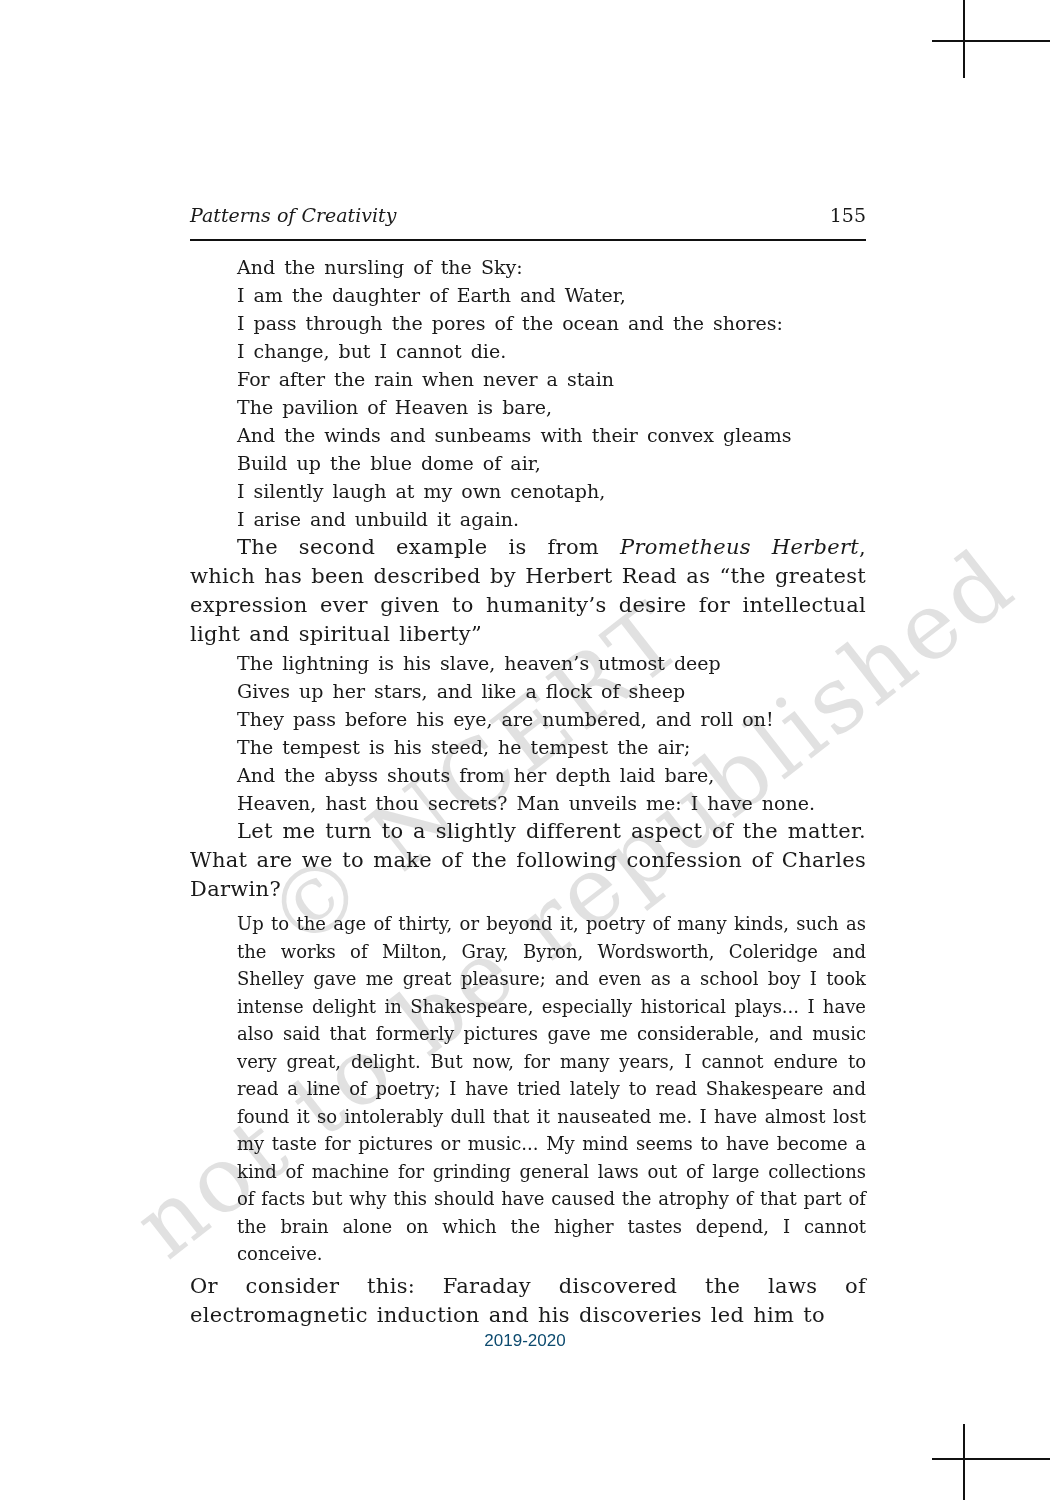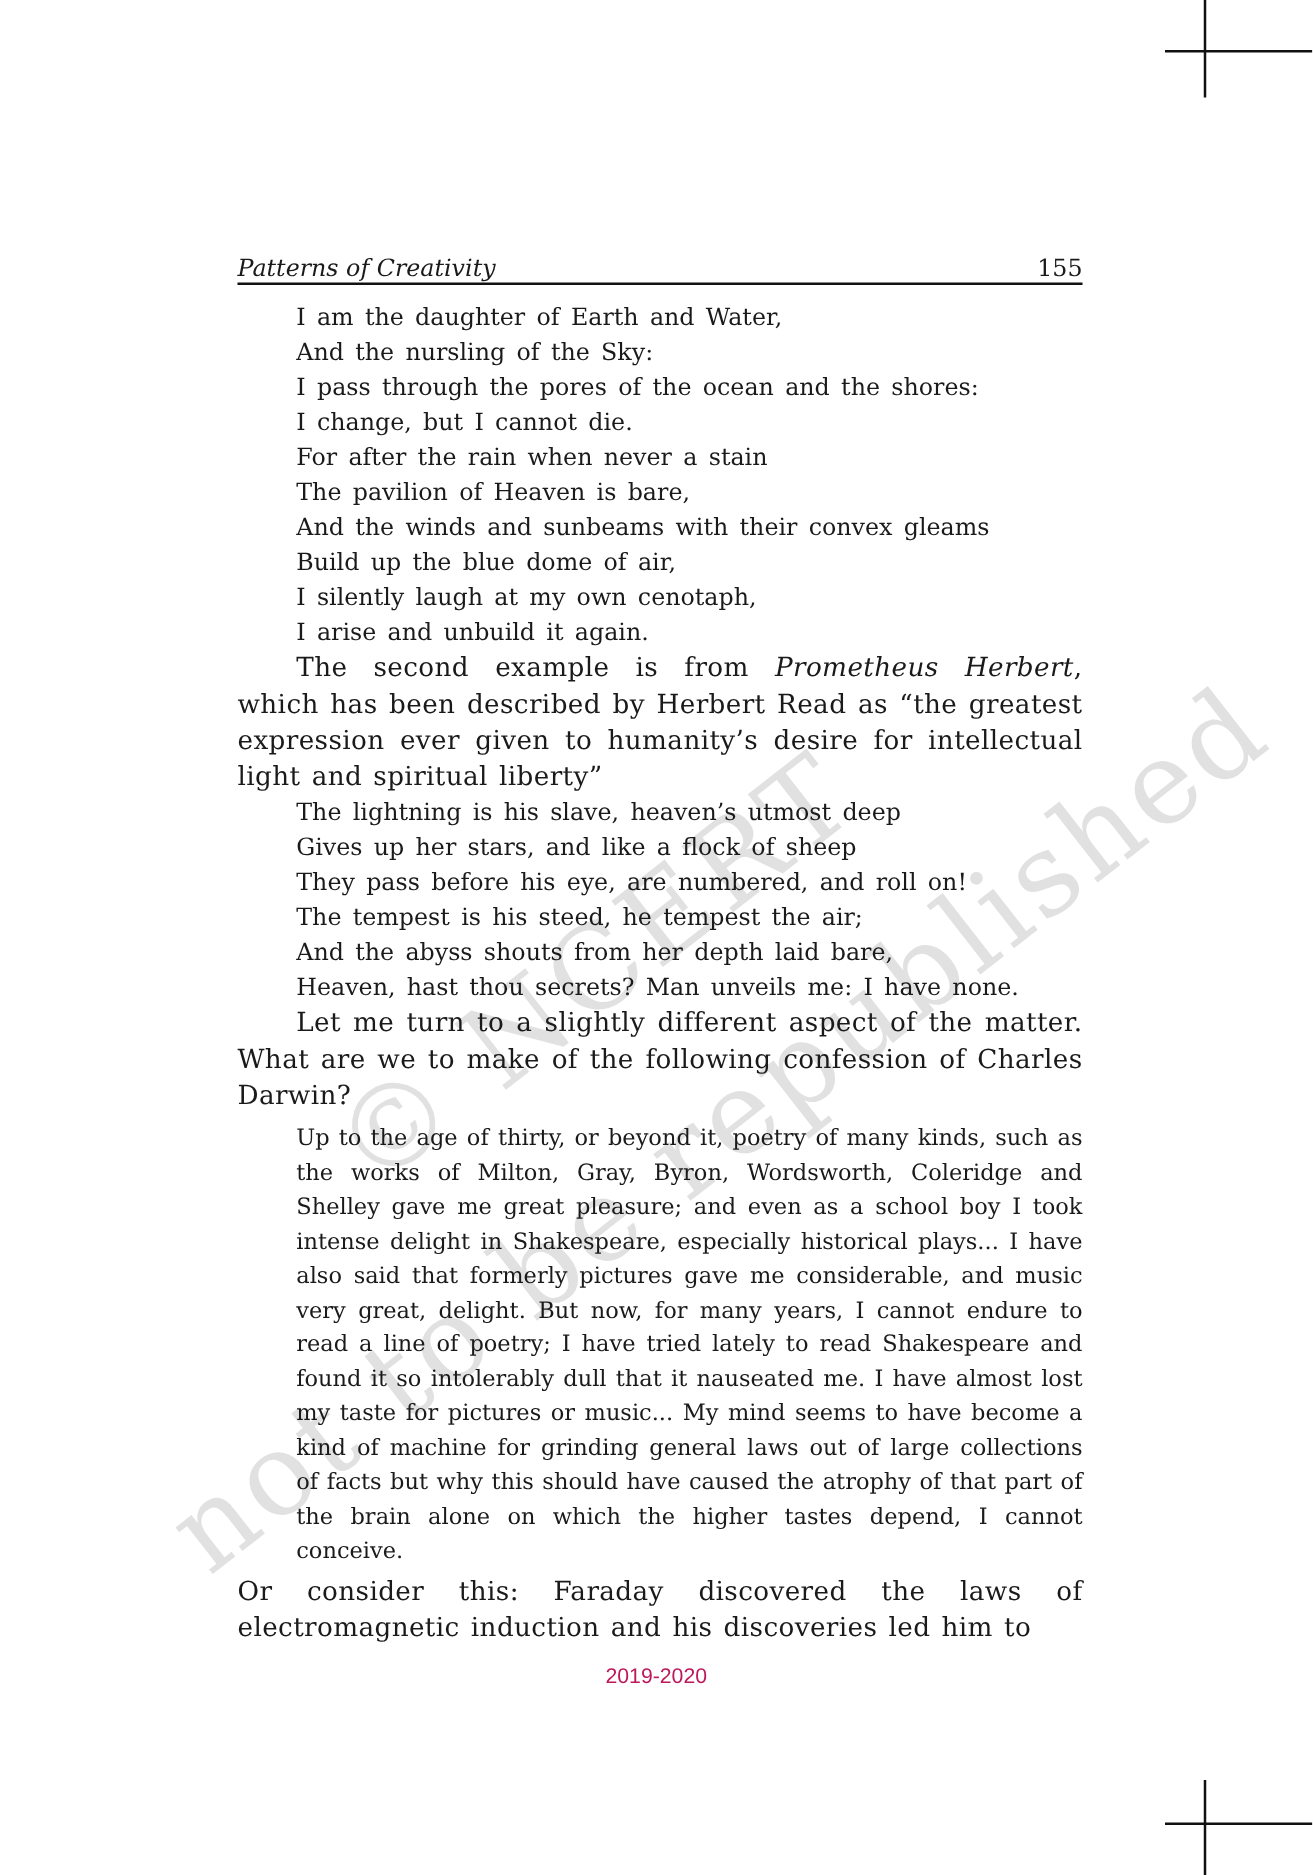--- a/index.html
+++ b/index.html
@@ -51,21 +51,21 @@
     left: 190px;
     top: 168px;
     width: 676px;
   }
 
   .header {
     display: flex;
     justify-content: space-between;
     align-items: baseline;
     border-bottom: 2px solid #111;
-    padding-bottom: 0;
+    padding-bottom: 13px;
     margin-bottom: 12px;
   }
   .running-title {
     font-style: italic;
     font-size: 19px;
   }
   .page-number {
     font-size: 19px;
     margin-top: 36px;
   }
@@ -98,21 +98,21 @@
   }
 
   .footer {
     position: absolute;
     left: 0;
     top: 1331px;
     width: 1050px;
     text-align: center;
     font-size: 17px;
     font-family: "Liberation Sans", sans-serif;
-    color: #be185d;
+    color: #0c4a6e;
   }
 </style>
 </head>
 <body>
 
 <div class="page">
 
   <div class="crop v crop-tr-v"></div>
   <div class="crop h crop-tr-h"></div>
   <div class="crop v crop-br-v"></div>
@@ -124,22 +124,22 @@
   </div>
 
   <div class="content">
 
     <div class="header">
       <span class="running-title">Patterns of Creativity</span>
       <span class="page-number">155</span>
     </div>
 
     <div class="poem">
+      <div class="poem-line">And the nursling of the Sky:</div>
       <div class="poem-line">I am the daughter of Earth and Water,</div>
-      <div class="poem-line">And the nursling of the Sky:</div>
       <div class="poem-line">I pass through the pores of the ocean and the shores:</div>
       <div class="poem-line">I change, but I cannot die.</div>
       <div class="poem-line">For after the rain when never a stain</div>
       <div class="poem-line">The pavilion of Heaven is bare,</div>
       <div class="poem-line">And the winds and sunbeams with their convex gleams</div>
       <div class="poem-line">Build up the blue dome of air,</div>
       <div class="poem-line">I silently laugh at my own cenotaph,</div>
       <div class="poem-line">I arise and unbuild it again.</div>
     </div>
 

